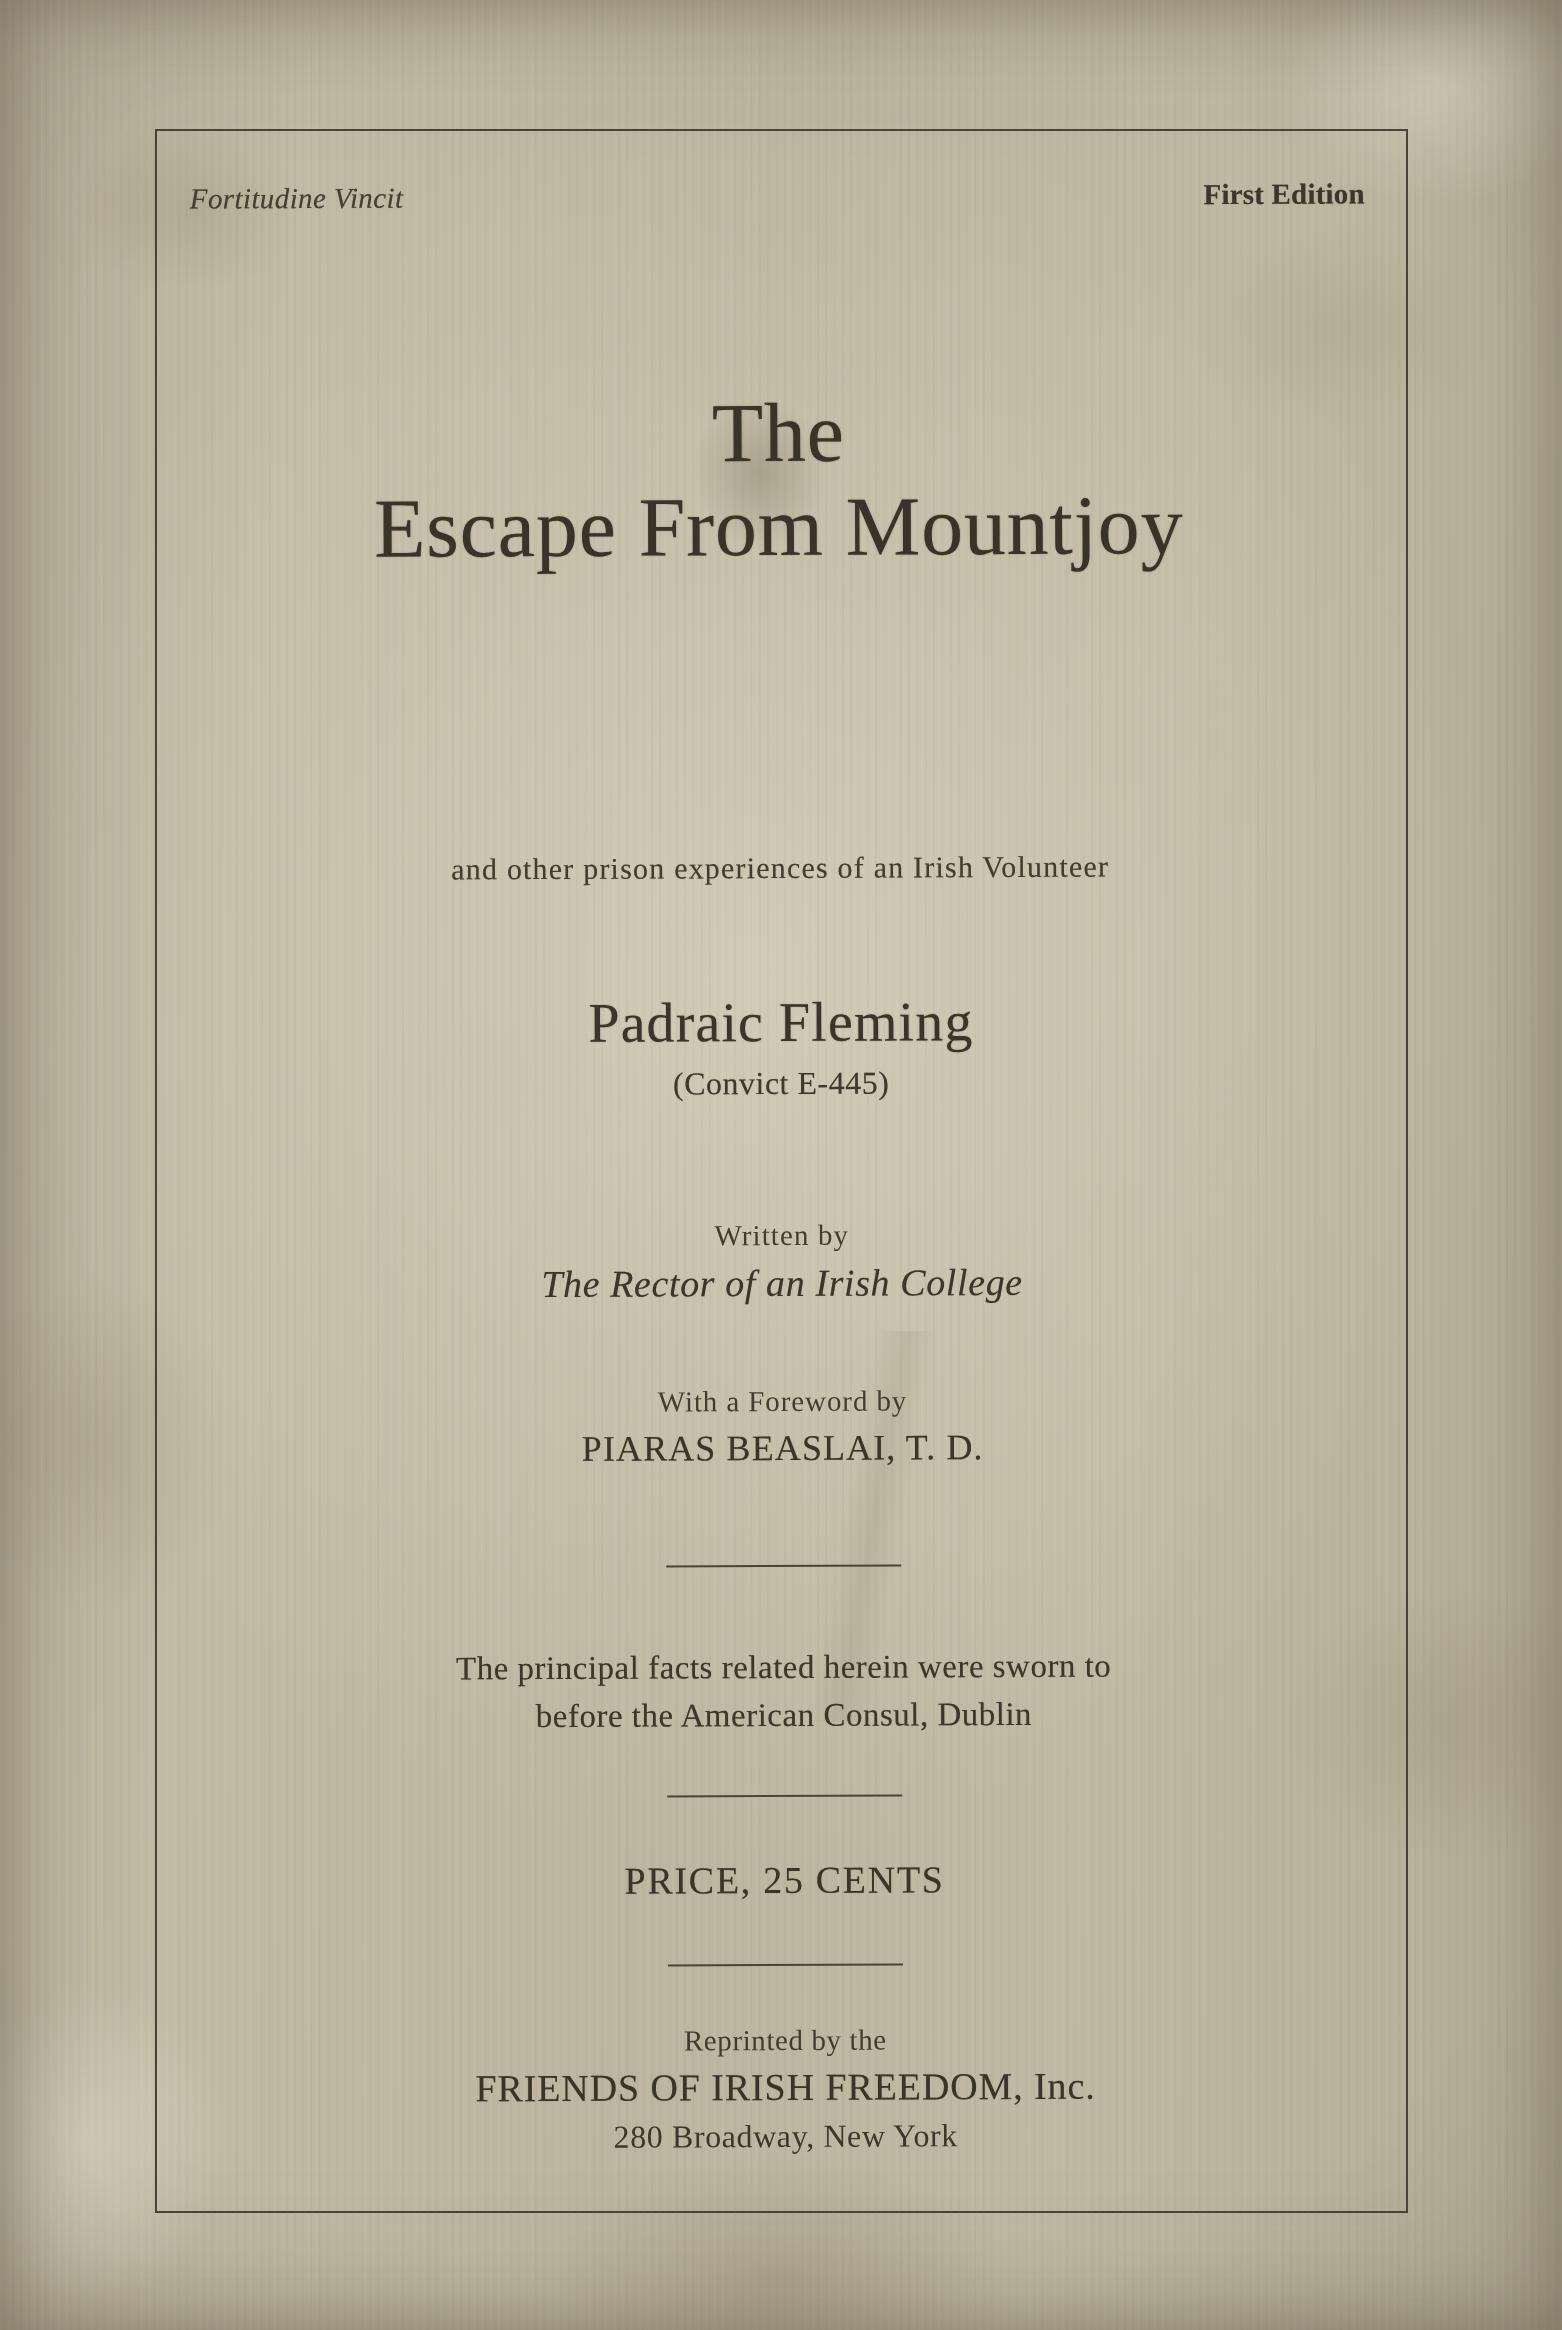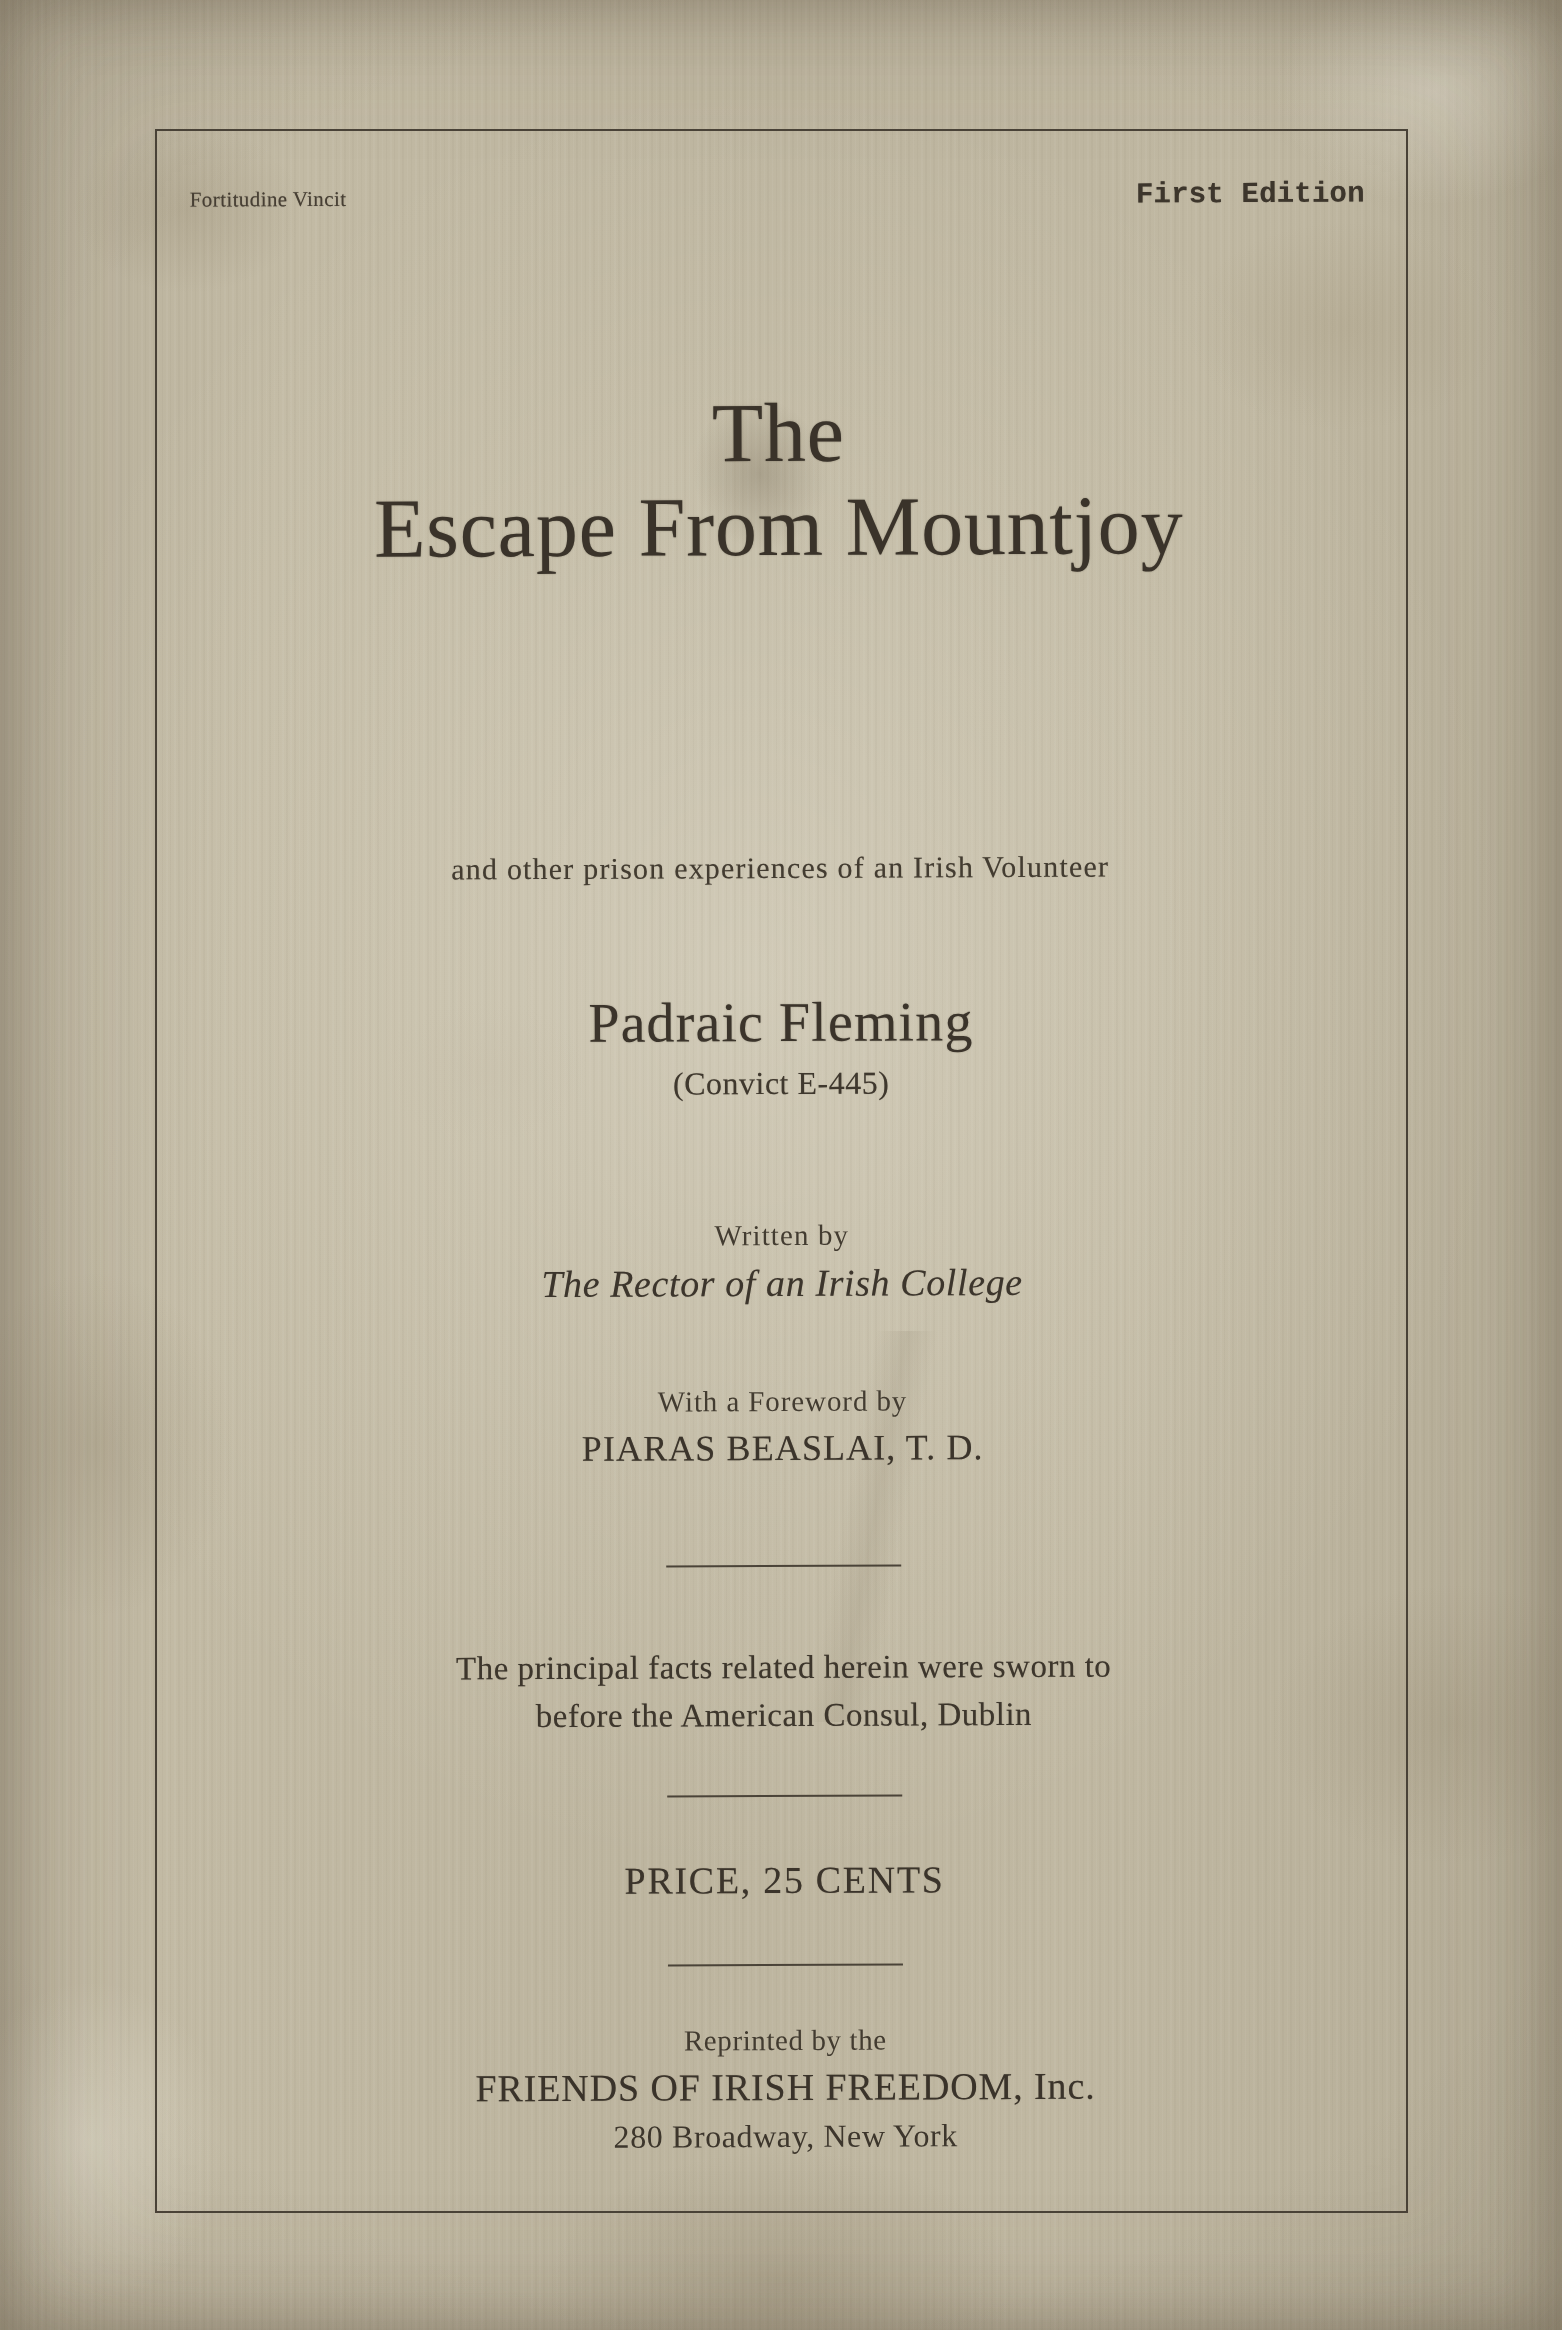--- a/index.html
+++ b/index.html
@@ -121,27 +121,28 @@
     position: absolute;
     top: 51px;
     left: 39px;
     right: 39px;
     display: flex;
     justify-content: space-between;
     align-items: baseline;
   }
   .motto {
     font-family: "Liberation Serif", serif;
-    font-size: 21px;
+    font-style: italic;
+    font-size: 29px;
     letter-spacing: 0.4px;
     color: #473f34;
     text-shadow: 0 0 0.8px rgba(60,52,40,0.5);
   }
   .edition {
-    font-family: Liberation Mono, monospace;
+    font-family: Liberation Serif, serif;
     font-weight: bold;
     font-size: 29px;
     letter-spacing: 0.2px;
     color: #3d362c;
     text-shadow: 0 0 0.8px rgba(60,52,40,0.5);
   }
 
   .title-block {
     position: absolute;
     top: 262px;

